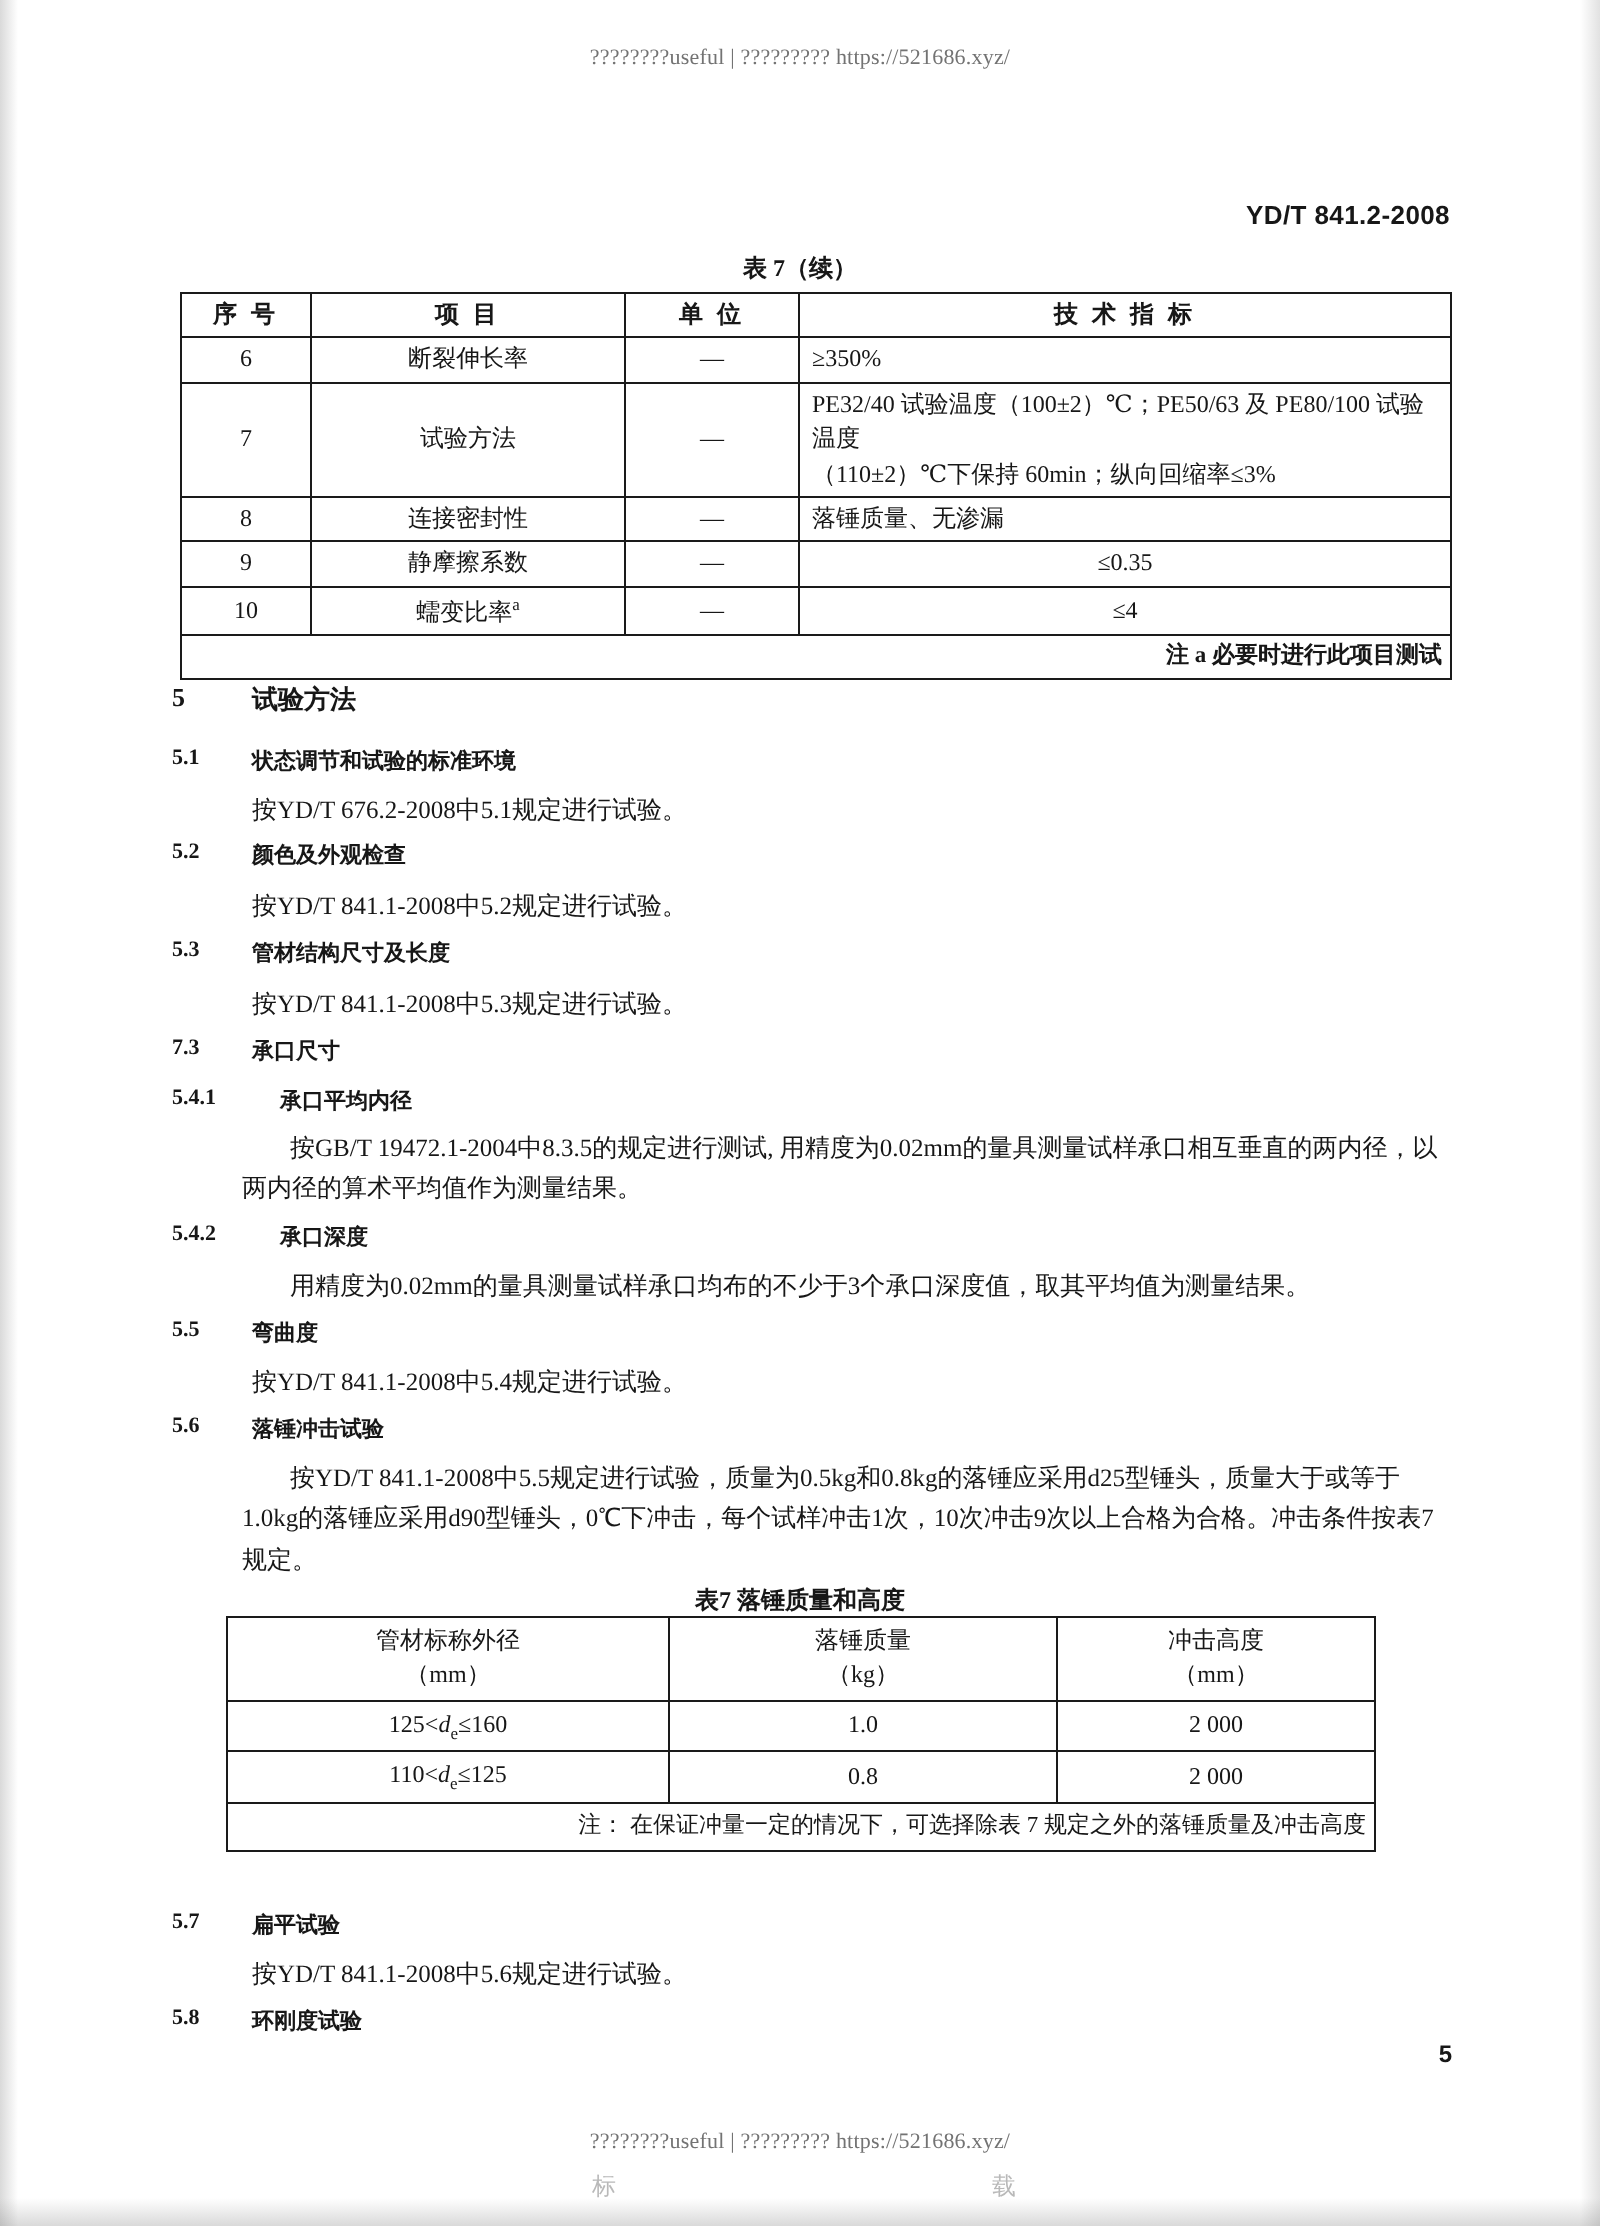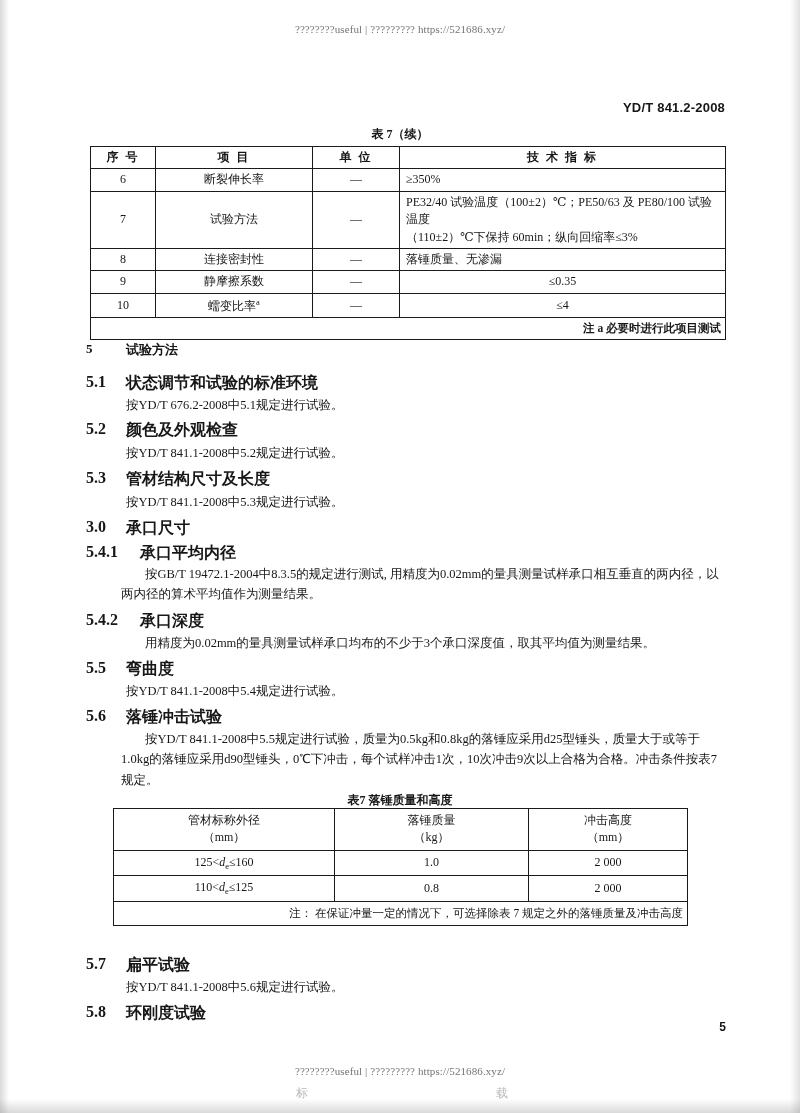--- a/index.html
+++ b/index.html
@@ -113,21 +113,21 @@
 
   
   .blk { position: absolute; left: 0; width: 800px; }
   .h2 {
     font-weight: bold;
     font-size: 13px;
     font-family: "Liberation Serif", serif;
   }
   .h3 {
     font-weight: bold;
-    font-size: 16px;
+    font-size: 11px;
     font-family: "Liberation Serif", serif;
   }
   .para {
     font-size: 12.5px;
     line-height: 1.62;
     font-family: "Liberation Serif", serif;
   }
   .ind-num  { position: absolute; left: 86px; }
   .ind-num4 { position: absolute; left: 86px; }
   .ind-txt  { position: absolute; left: 126px; }
@@ -241,21 +241,21 @@
 
   <div class="blk" style="top:469px;">
     <span class="h3 ind-num">5.3</span>
     <span class="h3 ind-txt">管材结构尺寸及长度</span>
   </div>
   <div class="blk para" style="top:492px;">
     <span class="ind-txt">按YD/T 841.1-2008中5.3规定进行试验。</span>
   </div>
 
   <div class="blk" style="top:518px;">
-    <span class="h3 ind-num">3.0</span>
+    <span class="h3 ind-num">7.3</span>
     <span class="h3 ind-txt">承口尺寸</span>
   </div>
 
   <div class="blk" style="top:543px;">
     <span class="h3 ind-num4">5.4.1</span>
     <span class="h3" style="position:absolute;left:140px;">承口平均内径</span>
   </div>
   <div class="blk para" style="top:564px;">
     <span class="ind-body">按GB/T 19472.1-2004中8.3.5的规定进行测试, 用精度为0.02mm的量具测量试样承口相互垂直的两内径，以两内径的算术平均值作为测量结果。</span>
   </div>

